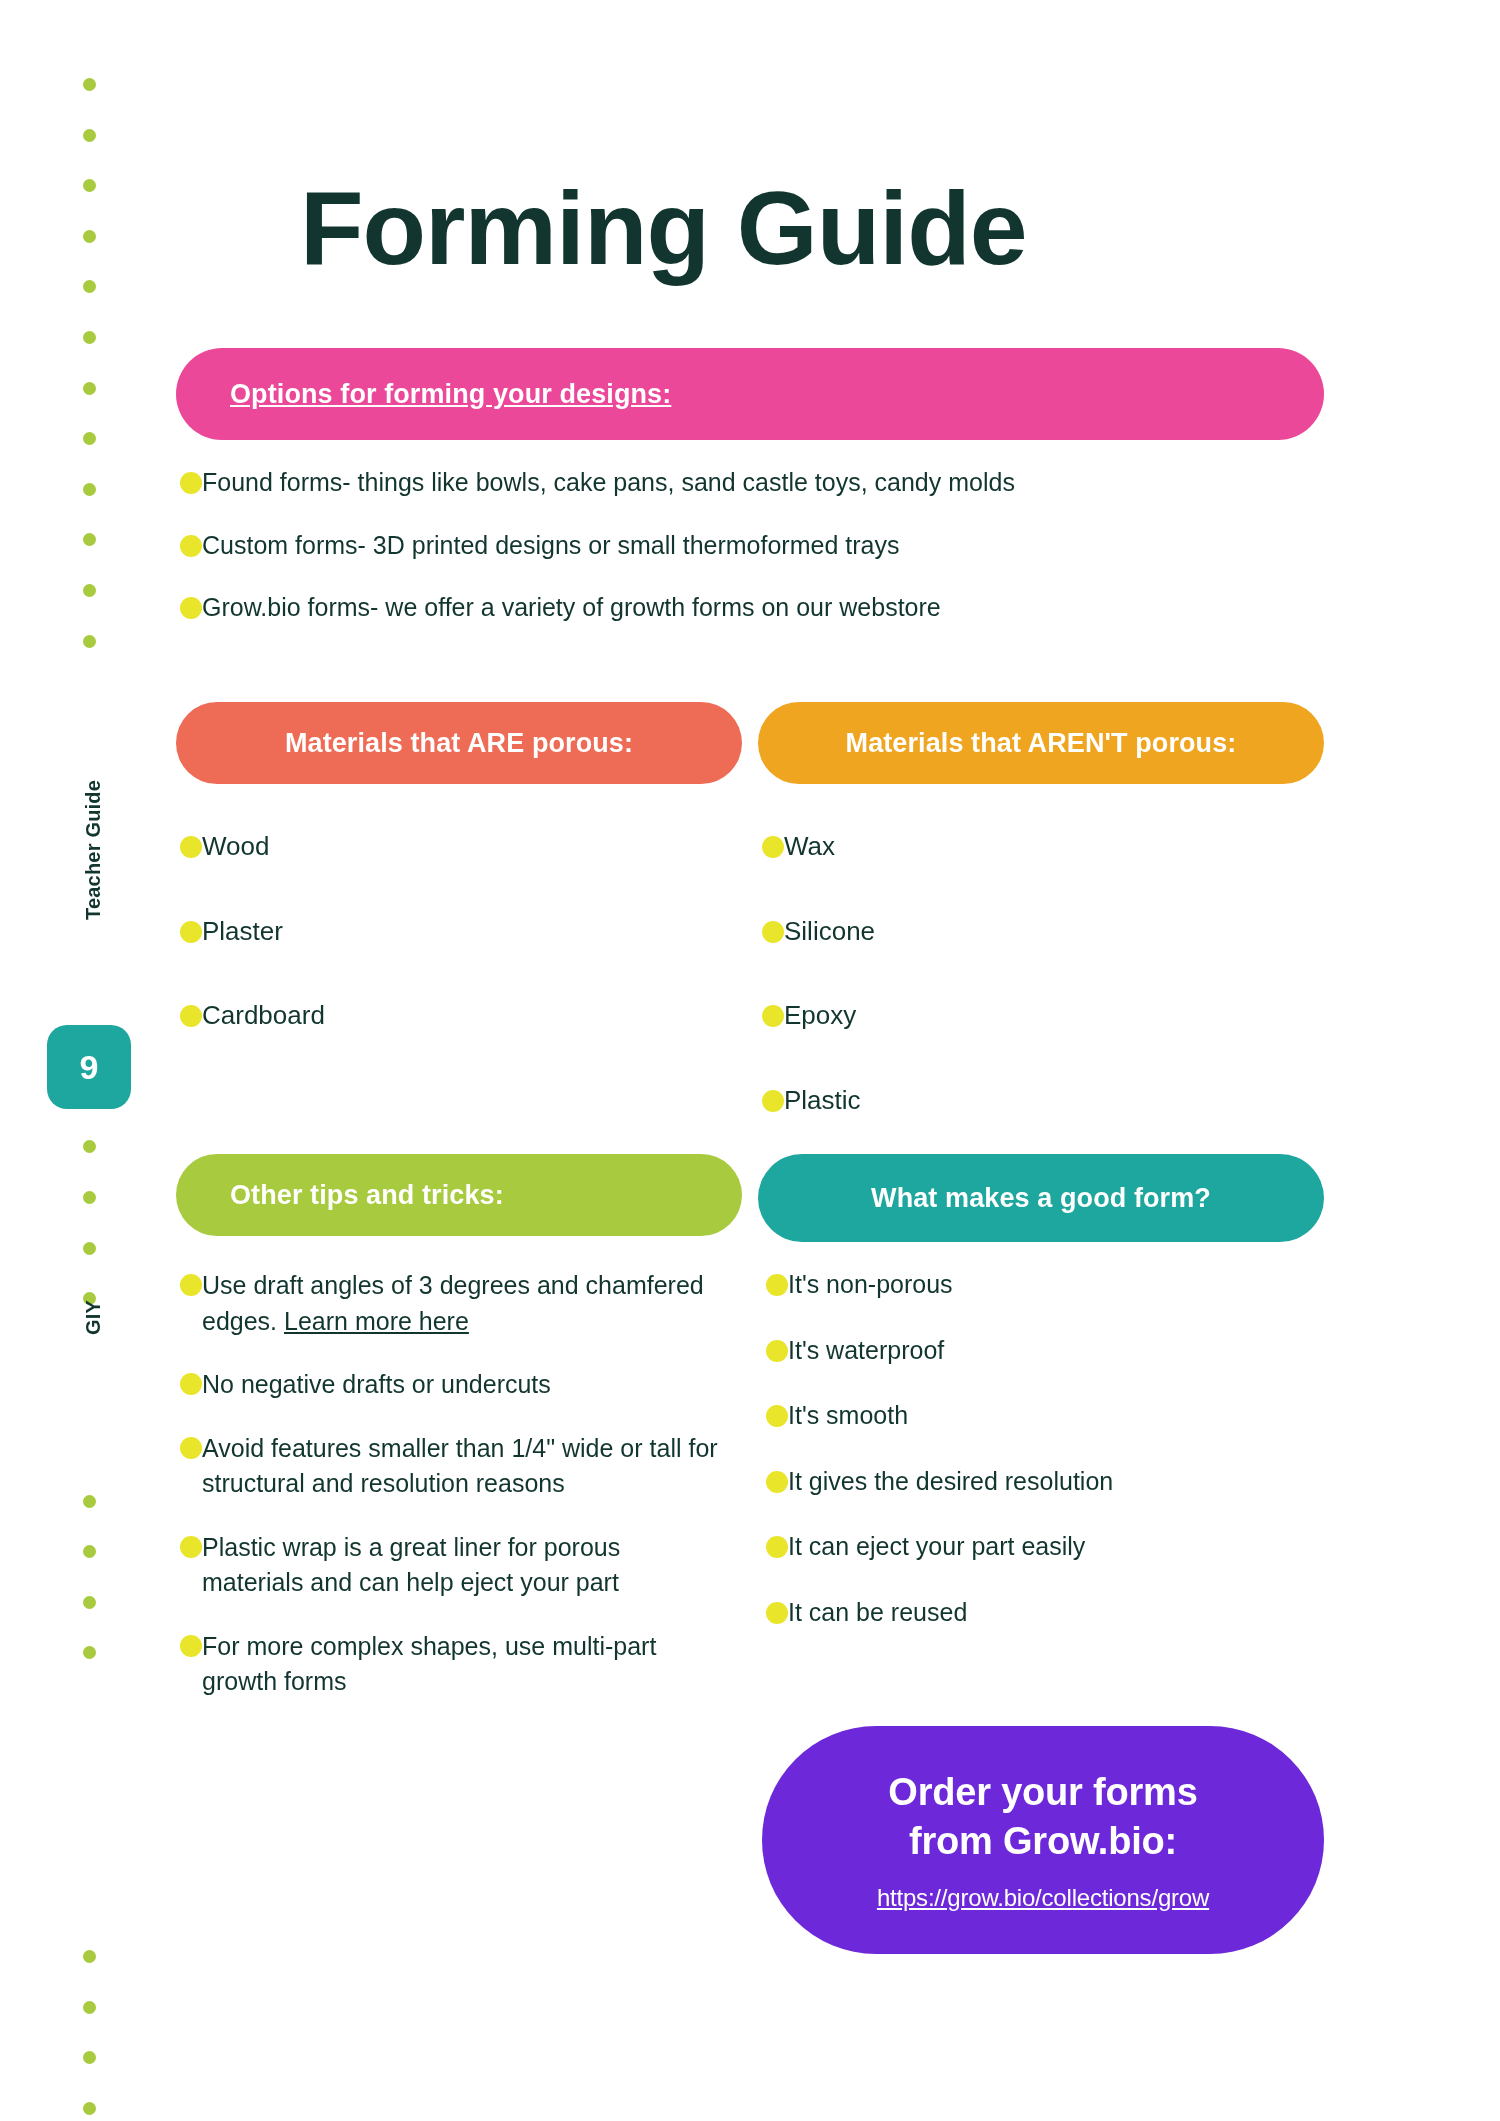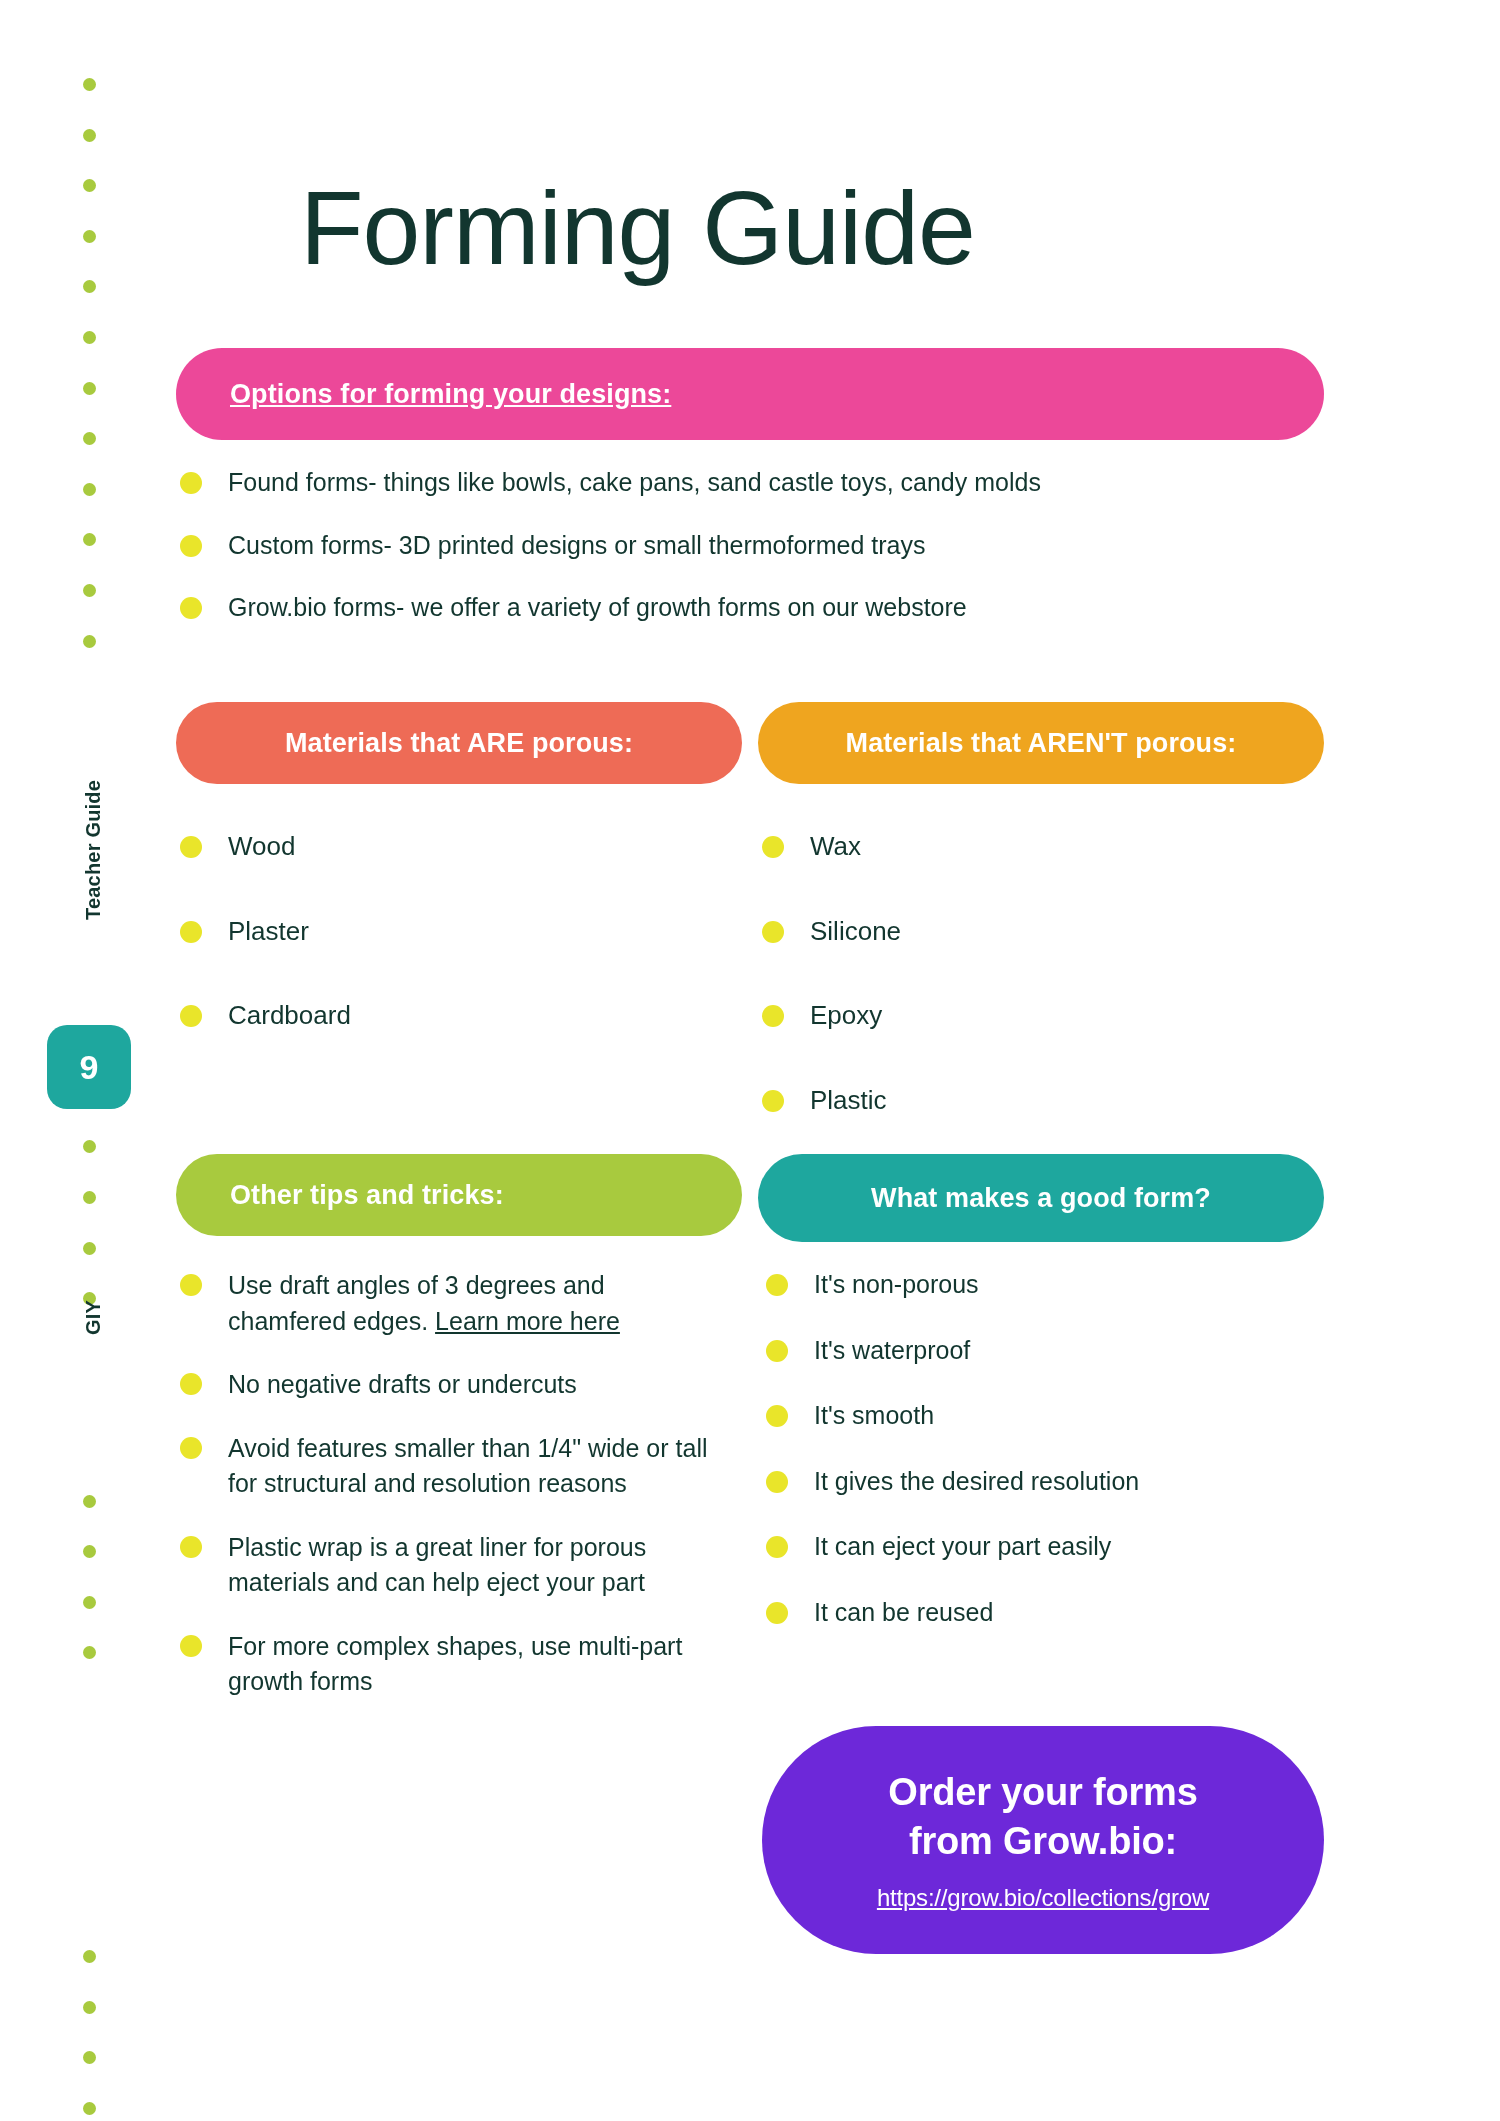--- a/index.html
+++ b/index.html
@@ -82,21 +82,21 @@
     top: 0;
     width: 1148px;
   }
 
   .doc-title {
     position: absolute;
     left: 124px;
     top: 174px;
     font-size: 104px;
     line-height: 1.04;
-    font-weight: 400;
+    font-weight: 700;
     letter-spacing: -1px;
     color: #12362F;
     white-space: nowrap;
   }
 
   
   .pill {
     display: flex;
     align-items: center;
     border-radius: 48px;
@@ -161,21 +161,20 @@
   .bullet-dot {
     width: 22px;
     height: 22px;
     border-radius: 50%;
     background: #E9E52A;
     flex: 0 0 auto;
     margin-top: 6px;
   }
   .bullet-text {
     color: #12362F;
-    margin-left: 26px;
   }
 
   
   .list-options {
     left: 4px;
     top: 466px;
     width: 1120px;
   }
   .list-options .bullet-row { margin-bottom: 30px; }
   .list-options .bullet-text {

